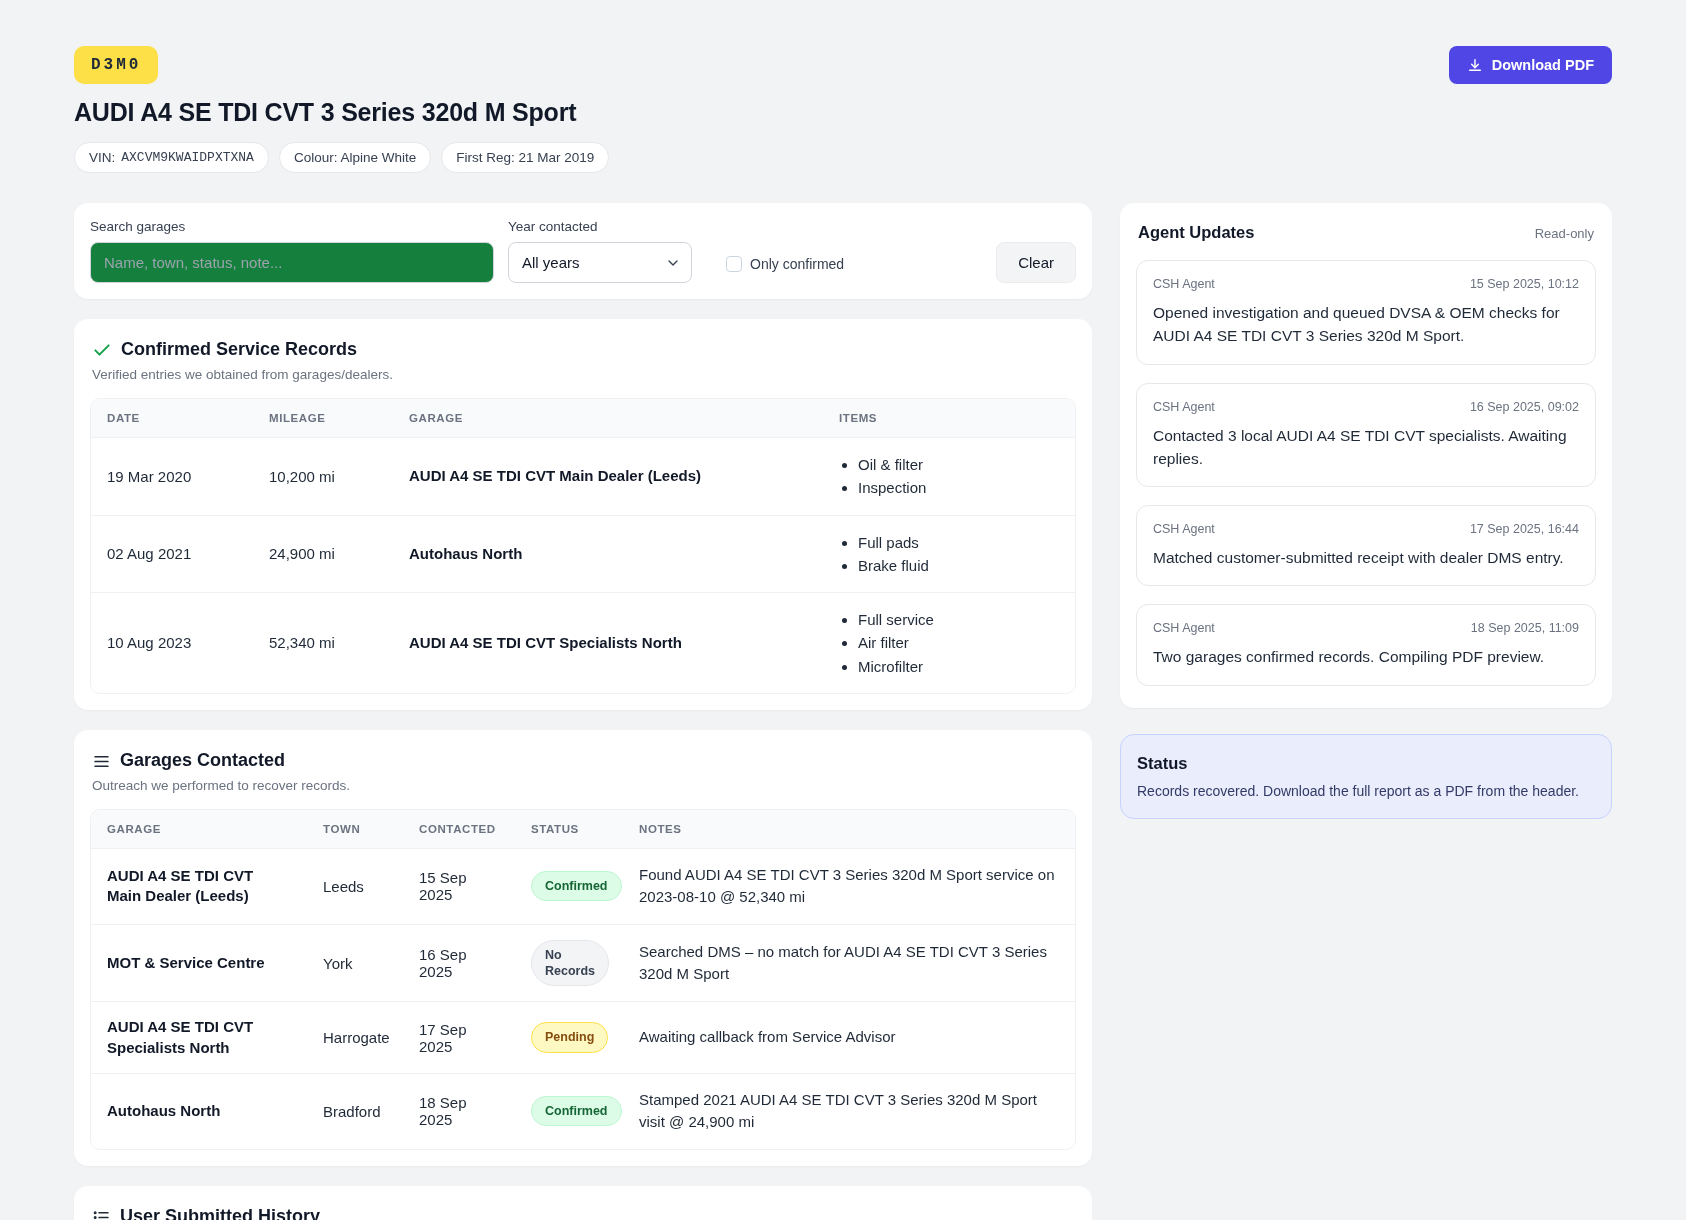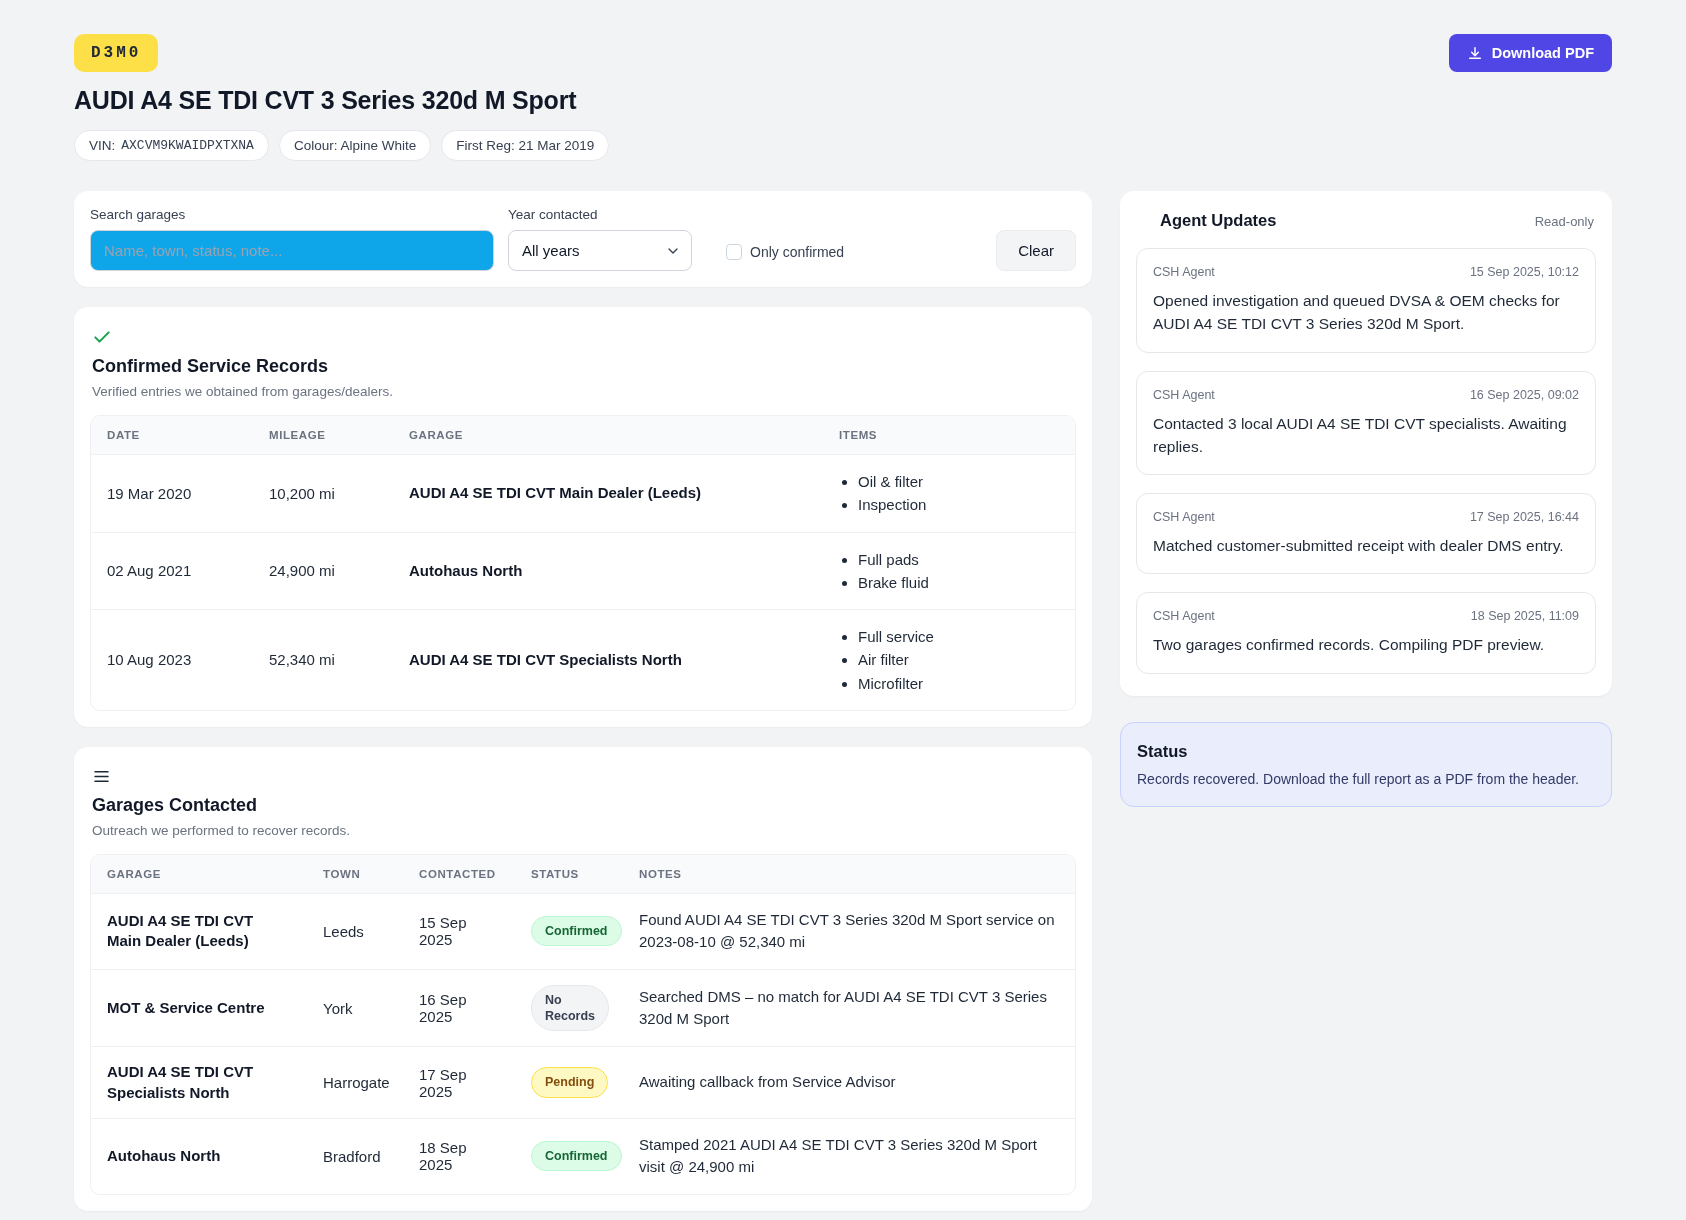--- a/index.html
+++ b/index.html
@@ -14,21 +14,21 @@
     --pending-border:#fde047;
     --norecords-bg:#f3f4f6;
     --norecords-text:#374151;
     --status-bg:#e9edfc;
     --status-border:#c7d2fe;
     --status-text:#333a66;
   }
   *{box-sizing:border-box;margin:0;padding:0;}
   html,body{background:#f1f3f5;}
   body{font-family:"Liberation Sans",sans-serif;color:#1f2937;}
-  .page{width:1686px;height:1220px;overflow:hidden;padding:34px 74px 0 74px;position:relative;}
+  .page{width:1686px;height:1220px;overflow:hidden;padding:46px 74px 0 74px;position:relative;}
 
   
   .topbar{display:flex;justify-content:space-between;align-items:flex-start;}
   .demo-badge{display:inline-block;background:var(--badge-bg);color:#1f2937;font-family:"Liberation Mono",monospace;
     font-weight:700;font-size:16px;letter-spacing:3px;padding:10px 17px;border-radius:10px;}
   .btn-primary{display:inline-flex;align-items:center;gap:9px;background:var(--accent);color:#fff;border:none;
     font-size:14.5px;font-weight:600;padding:11px 18px;border-radius:8px;cursor:pointer;font-family:inherit;}
   .page-title{font-size:25px;font-weight:700;color:#111827;margin-top:14px;letter-spacing:-0.2px;}
   .pill-row{display:flex;gap:10px;margin-top:15px;}
   .meta-pill{background:#fff;border:1px solid #e5e7eb;border-radius:999px;padding:7px 14px;font-size:13.5px;color:#374151;
@@ -36,36 +36,36 @@
   .meta-pill .mono{font-family:"Liberation Mono",monospace;font-size:13px;color:#374151;}
 
   
   .content{display:grid;grid-template-columns:1018px 492px;gap:28px;align-items:start;margin-top:30px;}
   .card{background:#fff;border-radius:14px;box-shadow:0 1px 2px rgba(16,24,40,.04);}
 
   
   .filter-card{padding:16px;display:flex;align-items:flex-start;gap:14px;}
   .field label{display:block;font-size:13.5px;color:#374151;margin-bottom:8px;}
   .text-input{width:404px;padding:11px 13px;font-size:15px;border:1px solid #d1d5db;border-radius:8px;color:#111827;
-    font-family:inherit;background:#0ea5e9;}
+    font-family:inherit;background:#15803d;}
   .text-input::placeholder{color:#9ca3af;}
   .select-wrap{position:relative;width:184px;}
   .select-ctl{width:100%;appearance:none;-webkit-appearance:none;padding:11px 30px 11px 13px;font-size:15px;color:#111827;
     border:1px solid #d1d5db;border-radius:8px;background:#fff;font-family:inherit;}
   .select-wrap .chev{position:absolute;right:11px;top:50%;transform:translateY(-50%);pointer-events:none;display:flex;}
   .check-group{display:flex;align-items:center;gap:8px;align-self:flex-end;margin-bottom:11px;margin-left:20px;}
   .checkbox{appearance:none;-webkit-appearance:none;width:16px;height:16px;border:1.5px solid #cbd5e1;border-radius:4px;background:#fff;cursor:pointer;}
   .check-group span{font-size:14px;color:#374151;}
   .btn-clear{margin-left:auto;align-self:flex-end;background:#f3f4f6;border:1px solid #ececef;border-radius:8px;
     padding:11px 21px;font-size:15px;color:#111827;cursor:pointer;font-family:inherit;}
 
   
   .section-card{padding:20px 16px 16px 16px;margin-top:20px;}
   .section-card:first-child{margin-top:0;}
-  .sec-head{display:flex;align-items:flex-start;gap:9px;padding-left:2px;flex-direction:column;}
+  .sec-head{display:flex;align-items:flex-end;gap:9px;padding-left:2px;}
   .sec-title{font-size:18px;font-weight:700;color:#111827;}
   .sec-sub{font-size:13.5px;color:#6b7280;margin:7px 0 16px 2px;}
 
   table{border-collapse:collapse;width:100%;table-layout:fixed;}
   .tbl-wrap{border:1px solid #eef0f3;border-radius:10px;overflow:hidden;}
   thead th{background:#f9fafb;font-size:11.5px;font-weight:700;letter-spacing:.6px;color:#6b7280;text-align:left;
     padding:13px 16px;}
   tbody td{padding:15px 16px;font-size:15px;color:#1f2937;border-top:1px solid #eef0f2;vertical-align:middle;}
   .rec-garage, .g-name{font-weight:600;color:#111827;line-height:1.35;}
   td.c-date,td.c-mileage{color:#1f2937;}
@@ -78,21 +78,21 @@
   .g-col-garage{width:216px;} .g-col-town{width:96px;} .g-col-contacted{width:112px;} .g-col-status{width:108px;} .g-col-notes{width:auto;}
   .g-notes{line-height:1.5;color:#1f2937;}
 
   .pill{display:inline-block;border-radius:999px;padding:6px 13px;font-size:12.5px;font-weight:600;line-height:1.3;}
   .pill.is-confirmed{background:var(--confirmed-bg);color:var(--confirmed-text);border:1px solid var(--confirmed-border);}
   .pill.is-pending{background:var(--pending-bg);color:var(--pending-text);border:1px solid var(--pending-border);text-align:center;}
   .pill.is-none{background:var(--norecords-bg);color:var(--norecords-text);border:1px solid #e5e7eb;max-width:78px;}
 
   
   .side-card{padding:20px 16px 4px 16px;}
-  .side-head{display:flex;justify-content:space-between;align-items:baseline;margin-bottom:18px;padding:0 2px;margin-left:22px;}
+  .side-head{display:flex;justify-content:space-between;align-items:baseline;margin-bottom:18px;padding:0 2px;}
   .side-title{font-size:16.5px;font-weight:700;color:#111827;}
   .readonly{font-size:13px;color:#6b7280;}
   .agent-entry{border:1px solid #e5e7eb;border-radius:12px;padding:16px;margin-bottom:18px;}
   .agent-top{display:flex;justify-content:space-between;align-items:baseline;}
   .agent-author{font-size:12.5px;color:#6b7280;}
   .agent-time{font-size:12.5px;color:#6b7280;}
   .agent-text{font-size:15.5px;color:#1f2937;line-height:1.5;margin-top:10px;}
 
   .status-card{margin-top:26px;background:var(--status-bg);border:1px solid var(--status-border);border-radius:14px;
     padding:19px 16px;}

